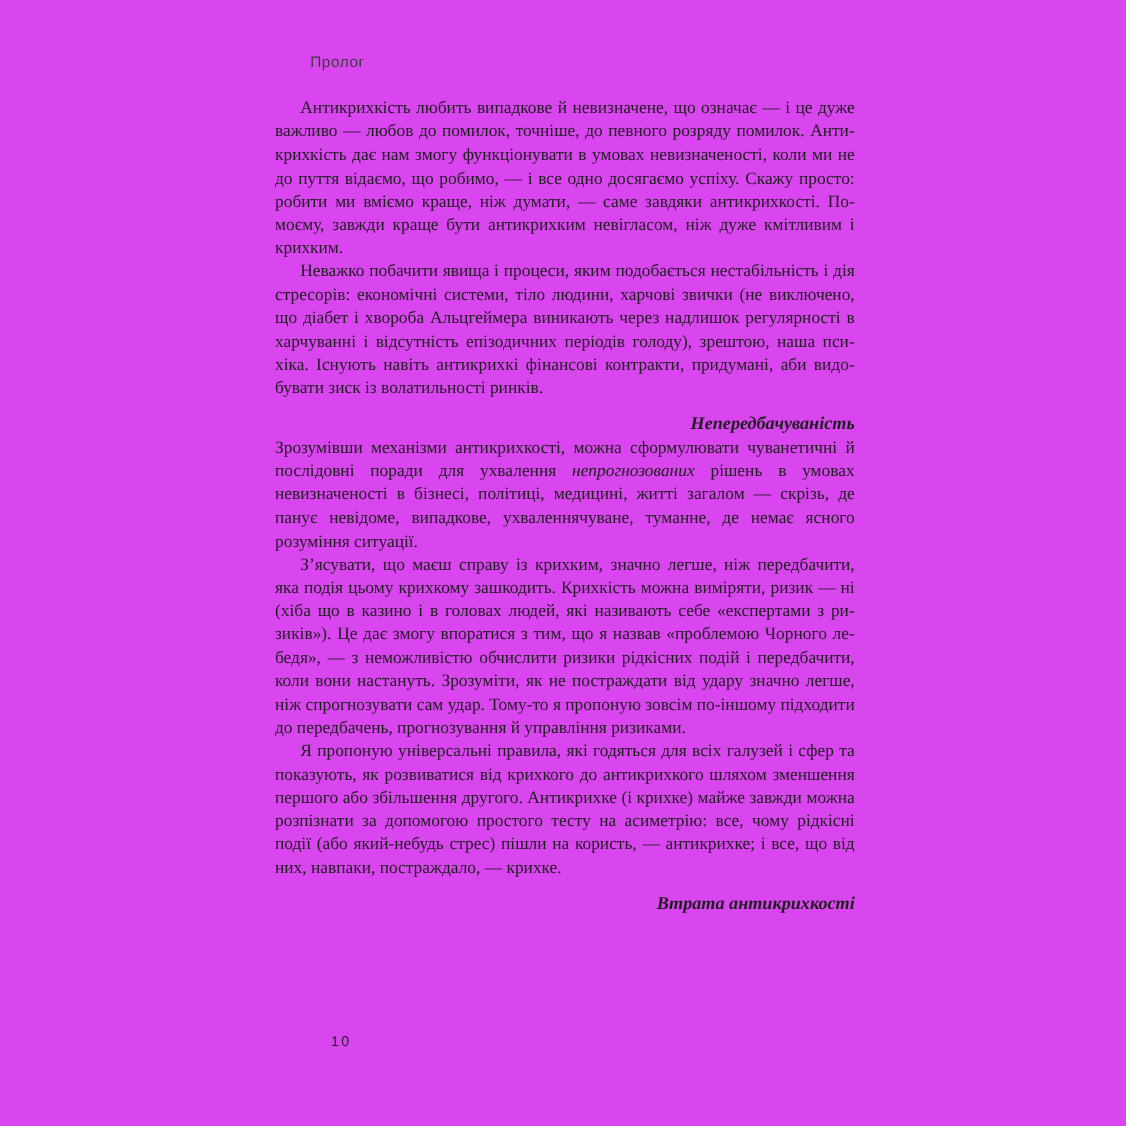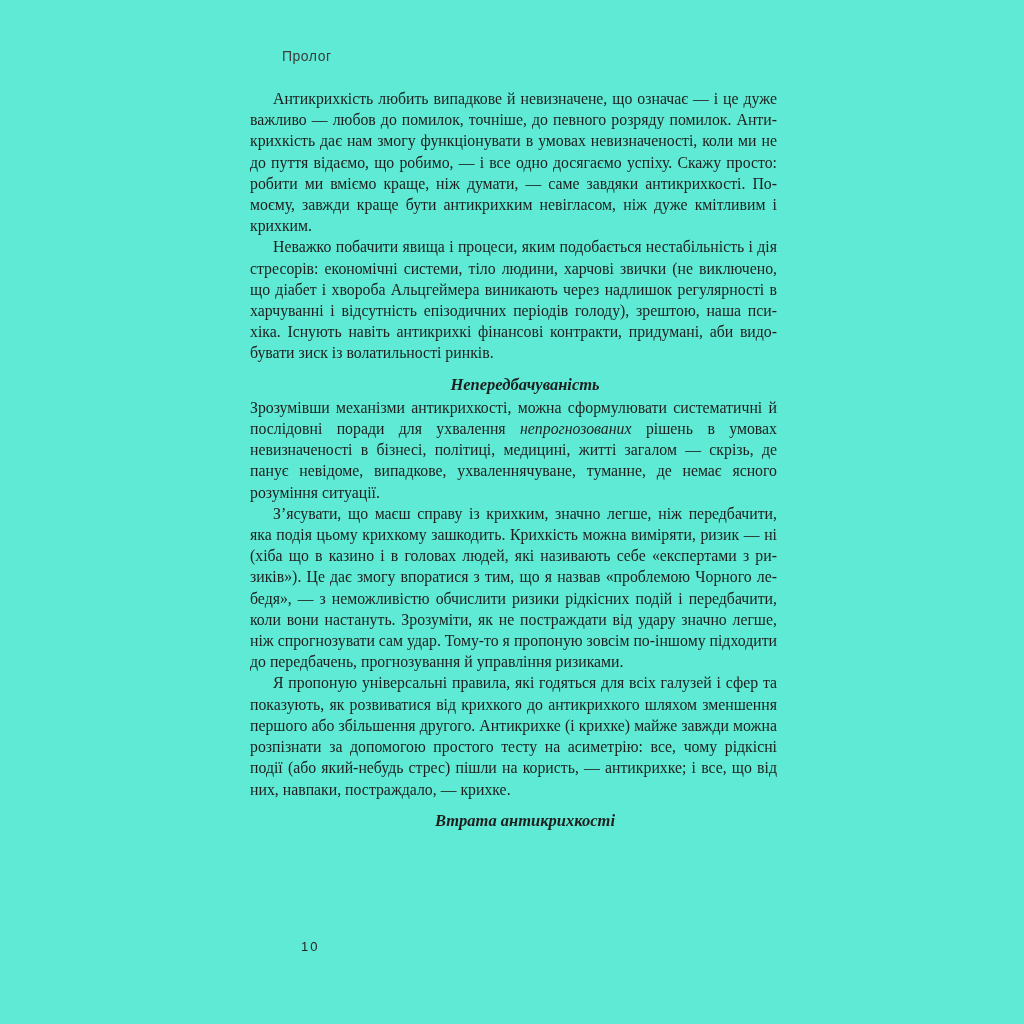--- a/index.html
+++ b/index.html
@@ -11,21 +11,21 @@
     width: 1024px;
     height: 1024px;
     background: #ffffff;
     position: relative;
     overflow: hidden;
     font-family: "Liberation Serif", serif;
   }
   .page {
     position: absolute;
     inset: 0;
-    background: #5eead4;
+    background: #d946ef;
   }
   .running-header {
     position: absolute;
     left: 282px;
     top: 48px;
     font-family: "Liberation Sans", sans-serif;
     font-size: 14px;
     font-weight: 400;
     color: #3c3c3c;
     letter-spacing: 0.5px;
@@ -55,21 +55,21 @@
   }
   .section-heading {
     font-family: "Liberation Serif", serif;
     font-size: 16.5px;
     font-weight: 700;
     font-style: italic;
     color: #1e1e1e;
     line-height: 21.2px;
     margin: 10px 0 2px 0;
     text-indent: 23px;
-    text-align: center;
+    text-align: right;
   }
   .page-number {
     position: absolute;
     left: 277px;
     top: 939px;
     font-family: "Liberation Sans", sans-serif;
     font-size: 13px;
     color: #242424;
     letter-spacing: 2px;
     margin-left: 24px;
@@ -86,21 +86,21 @@
 
   <div class="text-block">
 
     <p class="para indent">Антикрихкість любить випадкове й невизначене, що означає — і це дуже важливо — любов до помилок, точніше, до певного розряду помилок. Анти­крихкість дає нам змогу функціо­нувати в умовах невизна­ченості, коли ми не до пуття відаємо, що робимо, — і все одно досягаємо успіху. Скажу просто: ро­бити ми вміємо краще, ніж думати, — саме завдяки антикрих­кості. По-моєму, завжди краще бути антикрихким невігласом, ніж дуже кмітливим і крихким.</p>
 
     <p class="para indent">Неважко побачити явища і процеси, яким подобається нестабіль­ність і дія стресорів: економічні системи, тіло людини, харчові звички (не виключено, що діабет і хвороба Альцгеймера виникають через надлишок регуляр­ності в харчуванні і відсутність епізо­дичних періодів голоду), зрештою, наша пси­хіка. Існують навіть антикрихкі фінансові контракти, придумані, аби видо­бувати зиск із волатильності ринків.</p>
 
 
     <h2 class="section-heading">Непередбачуваність</h2>
 
-    <p class="para"><span>Зрозумівши механізми антикрихкості, можна сформулювати система­тичні й послідовні поради для ухвалення </span><em>непрогнозованих</em><span> рішень в умовах невизначе­ності в бізнесі, політиці, медицині, житті загалом — скрізь, де панує невідоме, випадкове, ухвалення­чуване, туманне, де немає ясного розуміння ситуації.</span></p>
+    <p class="para"><span>Зрозумівши механізми антикрихкості, можна сформулювати чуване­тичні й послідовні поради для ухвалення </span><em>непрогнозованих</em><span> рішень в умовах невизначе­ності в бізнесі, політиці, медицині, житті загалом — скрізь, де панує невідоме, випадкове, ухвалення­чуване, туманне, де немає ясного розуміння ситуації.</span></p>
 
     <p class="para indent">З’ясувати, що маєш справу із крихким, значно легше, ніж перед­бачити, яка подія цьому крихкому зашкодить. Крихкість можна виміряти, ризик — ні (хіба що в казино і в головах людей, які називають себе «експертами з ри­зиків»). Це дає змогу впоратися з тим, що я назвав «проблемою Чорного ле­бедя», — з неможли­вістю обчислити ризики рідкісних подій і перед­бачити, коли вони настануть. Зрозуміти, як не постраждати від удару значно легше, ніж спрогнозувати сам удар. Тому-то я пропоную зовсім по-іншому підходи­ти до передбачень, прогнозування й управління ризиками.</p>
 
     <p class="para indent">Я пропоную універсальні правила, які годяться для всіх галузей і сфер та показують, як розвиватися від крихкого до антикрих­кого шляхом зменшення першого або збільшення другого. Антикрихке (і крихке) майже завжди мож­на розпізнати за допомогою простого тесту на асиметрію: все, чому рідкісні події (або який-небудь стрес) пішли на користь, — антикрихке; і все, що від них, навпаки, постраждало, — крихке.</p>
 
     <h2 class="section-heading">Втрата антикрихкості</h2>
 
 
   </div>
 

